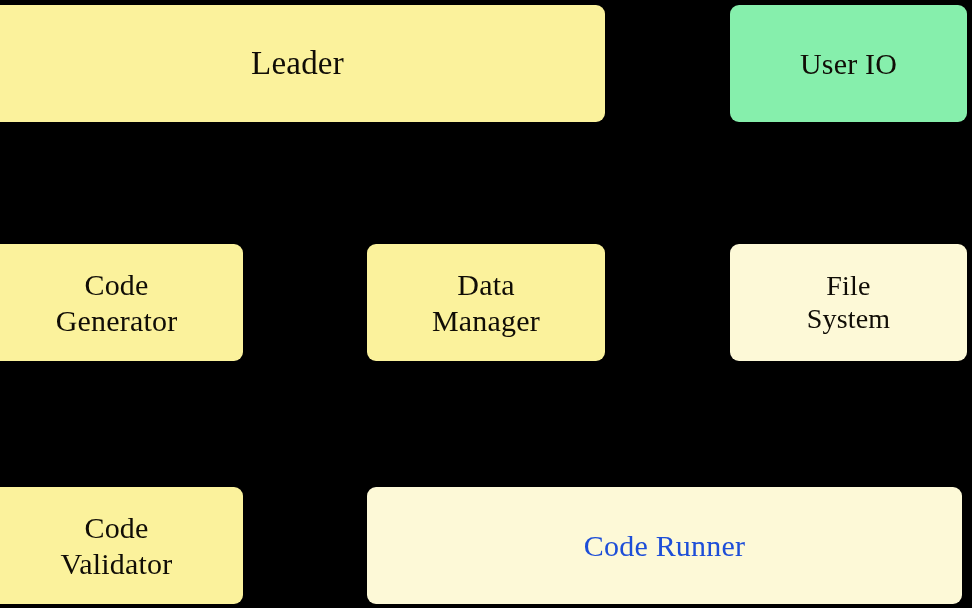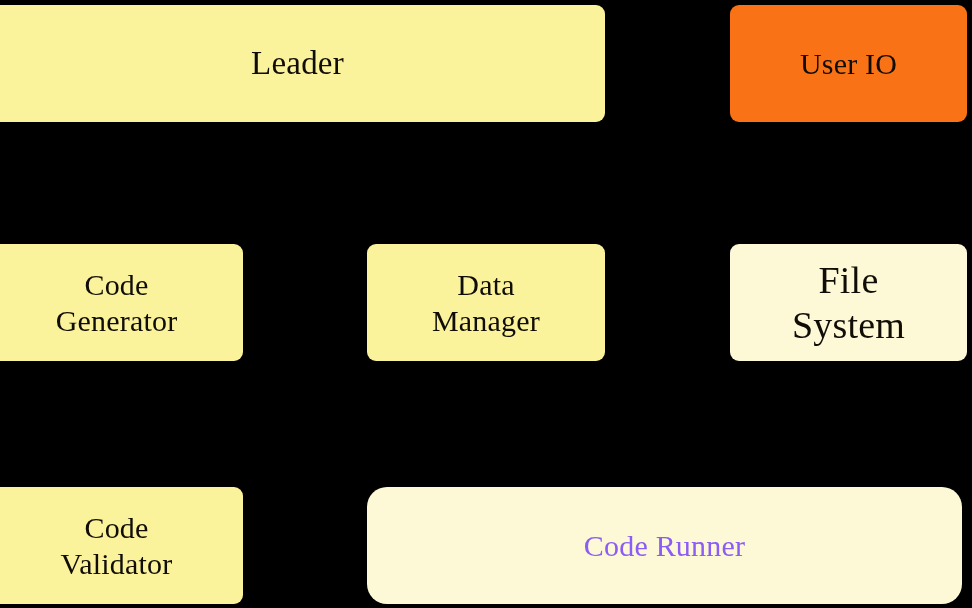--- a/index.html
+++ b/index.html
@@ -61,21 +61,21 @@
   }
   #node-data-manager {
     left: 367px; top: 244px;
     width: 238px; height: 117px;
     font-size: 30px;
     text-align: center;
   }
   #node-file-system {
     left: 730px; top: 244px;
     width: 237px; height: 117px;
-    font-size: 38px;
+    font-size: 28px;
   }
 
   
   #node-code-validator {
     left: -10px; top: 487px;
     width: 253px; height: 117px;
     font-size: 30px;
   }
   #node-code-runner {
     left: 367px; top: 487px;
@@ -85,21 +85,21 @@
 </style>
 </head>
 <body style="background-color: rgb(0, 0, 0);">
 
 <div id="diagram" style="background-color: rgb(0, 0, 0);">
 
   <div class="node" id="node-leader" style="background-color: rgb(251, 242, 156); color: rgb(16, 13, 6);">
     <span class="label">Leader</span>
   </div>
 
-  <div class="node" id="node-user-io" style="background-color: #f97316; color: rgb(16, 13, 6);">
+  <div class="node" id="node-user-io" style="background-color: #86efac; color: rgb(16, 13, 6);">
     <span class="label">User IO</span>
   </div>
 
   <div class="node" id="node-code-generator" style="background-color: rgb(251, 242, 156); color: rgb(16, 13, 6);">
     <span class="label">Code
 Generator</span>
   </div>
 
   <div class="node" id="node-data-manager" style="background-color: rgb(251, 242, 156); color: rgb(16, 13, 6);">
     <span class="label">Data
@@ -109,17 +109,17 @@
   <div class="node" id="node-file-system" style="background-color: rgb(253, 249, 215); color: rgb(16, 13, 6);">
     <span class="label">File
 System</span>
   </div>
 
   <div class="node" id="node-code-validator" style="background-color: rgb(251, 242, 156); color: rgb(16, 13, 6);">
     <span class="label">Code
 Validator</span>
   </div>
 
-  <div class="node" id="node-code-runner" style="background-color: rgb(253, 249, 215); color: #8b5cf6; border-radius: 20px;">
+  <div class="node" id="node-code-runner" style="background-color: rgb(253, 249, 215); color: #1d4ed8;">
     <span class="label">Code Runner</span>
   </div>
 
 </div>
 
 </body></html>

